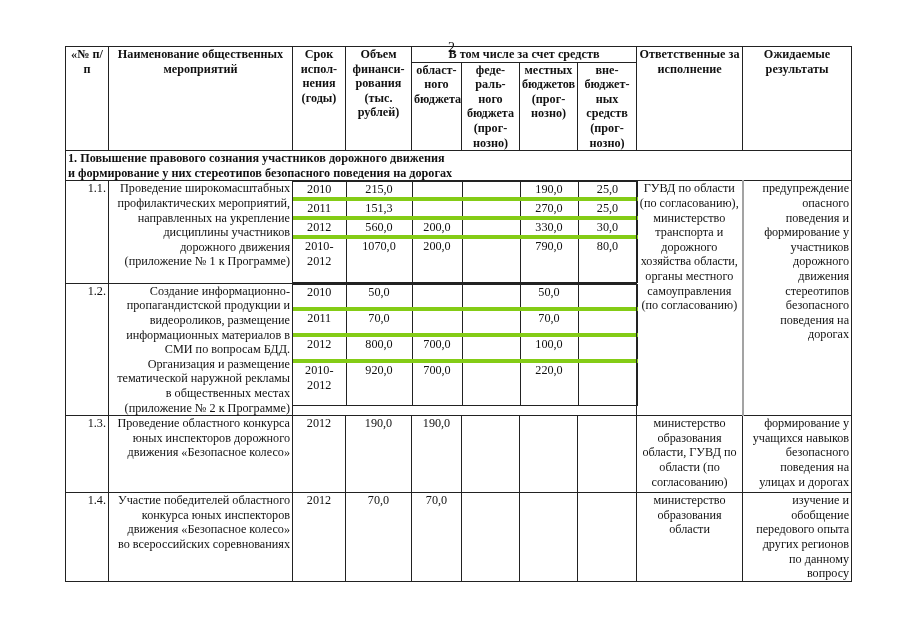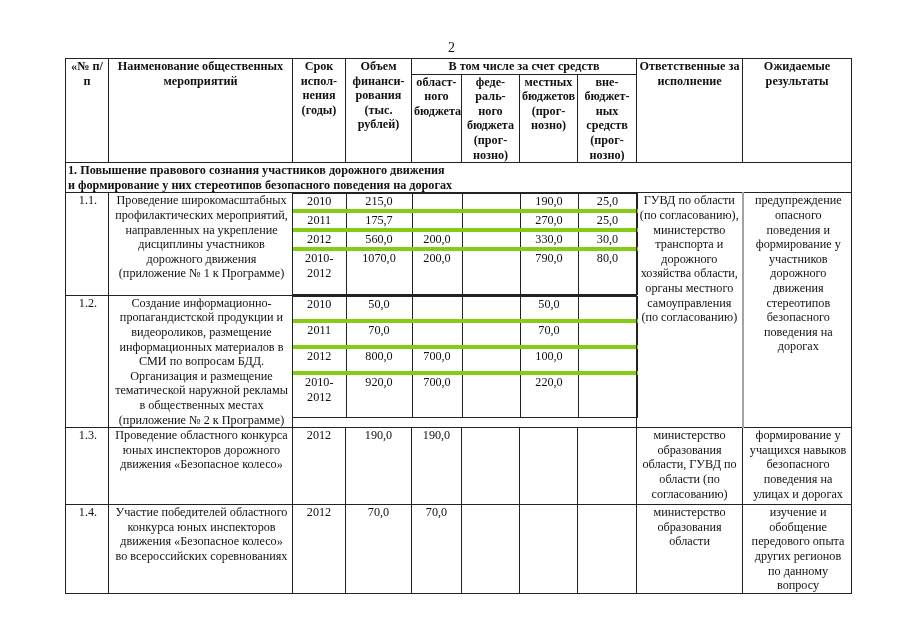--- a/index.html
+++ b/index.html
@@ -1,25 +1,25 @@
 <!DOCTYPE html>
 <html><head>
 <meta charset="utf-8">
 <style>
   html, body { margin: 0; padding: 0; background: #ffffff; }
   body { width: 905px; height: 640px; position: relative; overflow: hidden;
          font-family: "Liberation Serif", "DejaVu Serif", serif; color: #111; }
   .page-num { position: absolute; left: 448px; top: 40px; font-size: 14px; }
-  table.doc { position: absolute; left: 65px; top: 58px; border-collapse: collapse;
+  table.doc { position: absolute; left: 65px; top: 46px; border-collapse: collapse;
               table-layout: fixed; width: 786px; font-size: 12.2px; line-height: 14.6px; }
   table.doc td, table.doc th { border: 1px solid #222; vertical-align: top; padding: 0 2px; }
   table.doc th { font-weight: bold; text-align: center; }
   .sec td { font-weight: bold; text-align: left; padding: 2px 0 0 0; border-bottom: 1.5px solid #111; }
   .c { text-align: center; }
-  .l { text-align: center; padding-left: 4px !important; }
+  .l { text-align: right; padding-left: 4px !important; }
   .subcell { padding: 0 !important; }
   .subtbl { border-collapse: collapse; width: 100%; table-layout: fixed; }
   .subtbl td { border: none; border-left: 1px solid #222; text-align: center; padding: 0; height: 15px; }
   .subtbl td:first-child { border-left: none; }
   .subtbl tr.bl td { border-bottom: 4px solid #84cc16; }
   .hdr-top th { border-bottom: 1px solid #222; }
 </style>
 </head>
 <body>
 
@@ -78,21 +78,21 @@
               <tr class="bl">
                 <td>2010</td>
                 <td>215,0</td>
                 <td></td>
                 <td></td>
                 <td>190,0</td>
                 <td>25,0</td>
               </tr>
         <tr class="bl">
                 <td>2011</td>
-                <td>175,7</td>
+                <td>151,3</td>
                 <td></td>
                 <td></td>
                 <td>270,0</td>
                 <td>25,0</td>
               </tr>
         <tr class="bl">
                 <td>2012</td>
                 <td>560,0</td>
                 <td>200,0</td>
                 <td></td>

